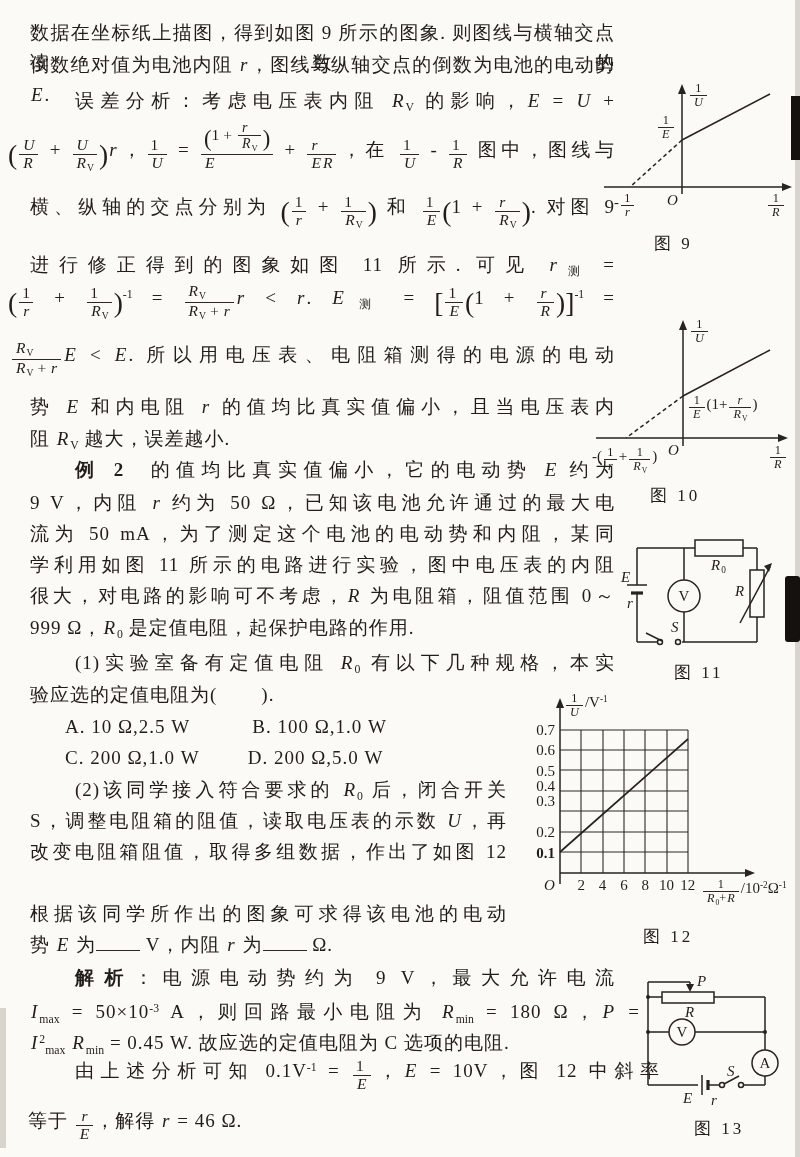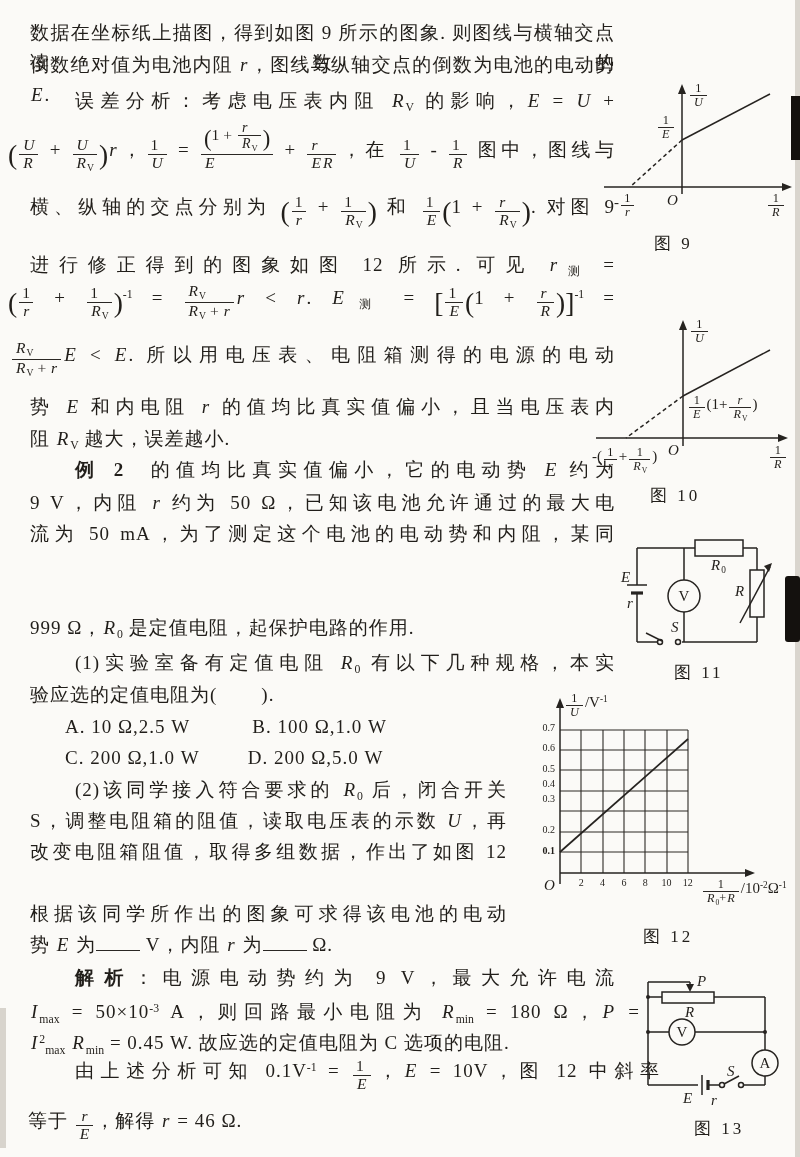--- a/index.html
+++ b/index.html
@@ -18,21 +18,21 @@
   .frac .frac{vertical-align:-0.6em;font-size:0.9em}
   .bigp{font-size:1.45em;vertical-align:-0.28em;letter-spacing:0}
   .gap{display:inline-block}
   .blank{display:inline-block;border-bottom:1.5px solid #2a2724;height:1em;vertical-align:baseline}
   .fig{position:absolute}
   .fig svg{position:absolute;left:0;top:0}
   .fl{position:absolute;font-size:15px;white-space:nowrap;letter-spacing:0}
   .fl .frac{vertical-align:-0.75em}
   .fl.c{transform:translate(-50%,-50%)}
   .caption{position:absolute;font-size:17px;letter-spacing:3px;white-space:nowrap}
-  .tick{position:absolute;font-size:10px;letter-spacing:0}
+  .tick{position:absolute;font-size:15px;letter-spacing:0}
   .tick.y{left:6px;width:26px;text-align:right}
   .tick.x{top:185px;width:20px;text-align:center}
   .wire{stroke:#262320;stroke-width:1.5;fill:none}
   .thick{stroke:#262320;stroke-width:3.2;fill:none}
   .comp{stroke:#262320;stroke-width:1.5;fill:#fbfaf7}
   .grid{stroke:#2c2925;stroke-width:1.1;fill:none}
   .pl{stroke:#262320;stroke-width:1.5;fill:none}
   .dash{stroke-dasharray:4,3}
   .ah{fill:#262320;stroke:none}
   .dot{fill:#262320;stroke:none}
@@ -43,28 +43,30 @@
 </head>
 <body>
 
 <div id="page">
 
   <div class="ln j" style="top:18px;left:30px;width:585px"><span>数据在坐标纸上描图，得到如图 9 所示的图象. 则图线与横轴交点读数的</span></div>
   <div class="ln j" style="top:50px;left:30px;width:585px"><span>倒数绝对值为电池内阻 </span><span class="var">r</span><span>，图线与纵轴交点的倒数为电池的电动势 </span><span class="var">E</span><span>.</span></div>
   <div class="ln j" style="top:86px;left:75px;width:540px"><span>误差分析：考虑电压表内阻 </span><span class="var">R</span><span class="sb">V</span><span> 的影响，</span><span class="var">E</span><span> = </span><span class="var">U</span><span> +</span></div>
   <div class="ln j fm" style="top:120px;left:8px;width:607px"><span class="bigp">(</span><span class="frac"><span class="num"><span class="var">U</span></span><span class="den"><span class="var">R</span></span></span><span> + </span><span class="frac"><span class="num"><span class="var">U</span></span><span class="den"><span class="var">R</span><span class="sb">V</span></span></span><span class="bigp">)</span><span class="var">r</span><span>，</span><span class="frac"><span class="num"><span>1</span></span><span class="den"><span class="var">U</span></span></span><span> = </span><span class="frac"><span class="num"><span class="bigp">(</span><span>1 + </span><span class="frac"><span class="num"><span class="var">r</span></span><span class="den"><span class="var">R</span><span class="sb">V</span></span></span><span class="bigp">)</span></span><span class="den"><span class="var">E</span></span></span><span> + </span><span class="frac"><span class="num"><span class="var">r</span></span><span class="den"><span class="var">E</span><span class="var">R</span></span></span><span>，在 </span><span class="frac"><span class="num"><span>1</span></span><span class="den"><span class="var">U</span></span></span><span> - </span><span class="frac"><span class="num"><span>1</span></span><span class="den"><span class="var">R</span></span></span><span> 图中，图线与</span></div>
   <div class="ln j fm" style="top:194px;left:30px;width:585px"><span>横、纵轴的交点分别为 </span><span class="bigp">(</span><span class="frac"><span class="num"><span>1</span></span><span class="den"><span class="var">r</span></span></span><span> + </span><span class="frac"><span class="num"><span>1</span></span><span class="den"><span class="var">R</span><span class="sb">V</span></span></span><span class="bigp">)</span><span> 和 </span><span class="frac"><span class="num"><span>1</span></span><span class="den"><span class="var">E</span></span></span><span class="bigp">(</span><span>1 + </span><span class="frac"><span class="num"><span class="var">r</span></span><span class="den"><span class="var">R</span><span class="sb">V</span></span></span><span class="bigp">)</span><span>. 对图 9</span></div>
-  <div class="ln j" style="top:250px;left:30px;width:585px"><span>进行修正得到的图象如图 12 所示. 可见 </span><span class="var">r</span><span class="sb">测</span><span> =</span></div>
+  <div class="ln j" style="top:250px;left:30px;width:585px"><span>进行修正得到的图象如图 11 所示. 可见 </span><span class="var">r</span><span class="sb">测</span><span> =</span></div>
   <div class="ln j fm" style="top:283px;left:8px;width:607px"><span class="bigp">(</span><span class="frac"><span class="num"><span>1</span></span><span class="den"><span class="var">r</span></span></span><span> + </span><span class="frac"><span class="num"><span>1</span></span><span class="den"><span class="var">R</span><span class="sb">V</span></span></span><span class="bigp">)</span><span class="sp">-1</span><span> = </span><span class="frac"><span class="num"><span class="var">R</span><span class="sb">V</span></span><span class="den"><span class="var">R</span><span class="sb">V</span><span> + </span><span class="var">r</span></span></span><span class="var">r</span><span> &lt; </span><span class="var">r</span><span>. </span><span class="var">E</span><span class="sb">测</span><span> = </span><span class="bigp">[</span><span class="frac"><span class="num"><span>1</span></span><span class="den"><span class="var">E</span></span></span><span class="bigp">(</span><span>1 + </span><span class="frac"><span class="num"><span class="var">r</span></span><span class="den"><span class="var">R</span></span></span><span class="bigp">)</span><span class="bigp">]</span><span class="sp">-1</span><span> =</span></div>
   <div class="ln j fm" style="top:340px;left:10px;width:605px"><span class="frac"><span class="num"><span class="var">R</span><span class="sb">V</span></span><span class="den"><span class="var">R</span><span class="sb">V</span><span> + </span><span class="var">r</span></span></span><span class="var">E</span><span> &lt; </span><span class="var">E</span><span>. 所以用电压表、电阻箱测得的电源的电动</span></div>
   <div class="ln" style="top:424px;left:30px;width:585px"><span>阻 </span><span class="var">R</span><span class="sb">V</span><span> 越大，误差越小.</span></div>
   <div class="ln j" style="top:392px;left:30px;width:585px"><span>势 </span><span class="var">E</span><span> 和内电阻 </span><span class="var">r</span><span> 的值均比真实值偏小，且当电压表内</span></div>
   <div class="ln j" style="top:455px;left:75px;width:540px"><span class="bold">例 2</span><span class="gap" style="width: 20px;"></span><span>的值均比真实值偏小，它的电动势 </span><span class="var">E</span><span> 约为</span></div>
   <div class="ln j" style="top:488px;left:30px;width:585px"><span>9 V，内阻 </span><span class="var">r</span><span> 约为 50 Ω，已知该电池允许通过的最大电</span></div>
   <div class="ln j" style="top:519px;left:30px;width:585px"><span>流为 50 mA，为了测定这个电池的电动势和内阻，某同</span></div>
+  <div class="ln j" style="top:550px;left:30px;width:585px"><span>学利用如图 11 所示的电路进行实验，图中电压表的内阻</span></div>
+  <div class="ln j" style="top:581px;left:30px;width:585px"><span>很大，对电路的影响可不考虑，</span><span class="var">R</span><span> 为电阻箱，阻值范围 0～</span></div>
   <div class="ln" style="top:613px;left:30px;width:585px"><span>999 Ω，</span><span class="var">R</span><span class="sb">0</span><span> 是定值电阻，起保护电路的作用.</span></div>
   <div class="ln j" style="top:648px;left:75px;width:540px"><span>(1)实验室备有定值电阻 </span><span class="var">R</span><span class="sb">0</span><span> 有以下几种规格，本实</span></div>
   <div class="ln" style="top:680px;left:30px;width:585px"><span>验应选的定值电阻为(</span><span class="gap" style="width: 44px;"></span><span>).</span></div>
   <div class="ln" style="top:712px;left:65px;width:520px"><span>A. 10 Ω,2.5 W</span><span class="gap" style="width: 62px;"></span><span>B. 100 Ω,1.0 W</span></div>
   <div class="ln" style="top:743px;left:65px;width:520px"><span>C. 200 Ω,1.0 W</span><span class="gap" style="width: 48px;"></span><span>D. 200 Ω,5.0 W</span></div>
   <div class="ln j" style="top:775px;left:75px;width:432px"><span>(2)该同学接入符合要求的 </span><span class="var">R</span><span class="sb">0</span><span> 后，闭合开关</span></div>
   <div class="ln j" style="top:806px;left:30px;width:477px"><span>S，调整电阻箱的阻值，读取电压表的示数 </span><span class="var">U</span><span>，再</span></div>
   <div class="ln j" style="top:837px;left:30px;width:477px"><span>改变电阻箱阻值，取得多组数据，作出了如图 12</span></div>
   <div class="ln j" style="top:899px;left:30px;width:477px"><span>根据该同学所作出的图象可求得该电池的电动</span></div>
   <div class="ln" style="top:930px;left:30px;width:477px"><span>势 </span><span class="var">E</span><span> 为</span><span class="blank" style="width: 44px;"></span><span> V，内阻 </span><span class="var">r</span><span> 为</span><span class="blank" style="width: 44px;"></span><span> Ω.</span></div>

